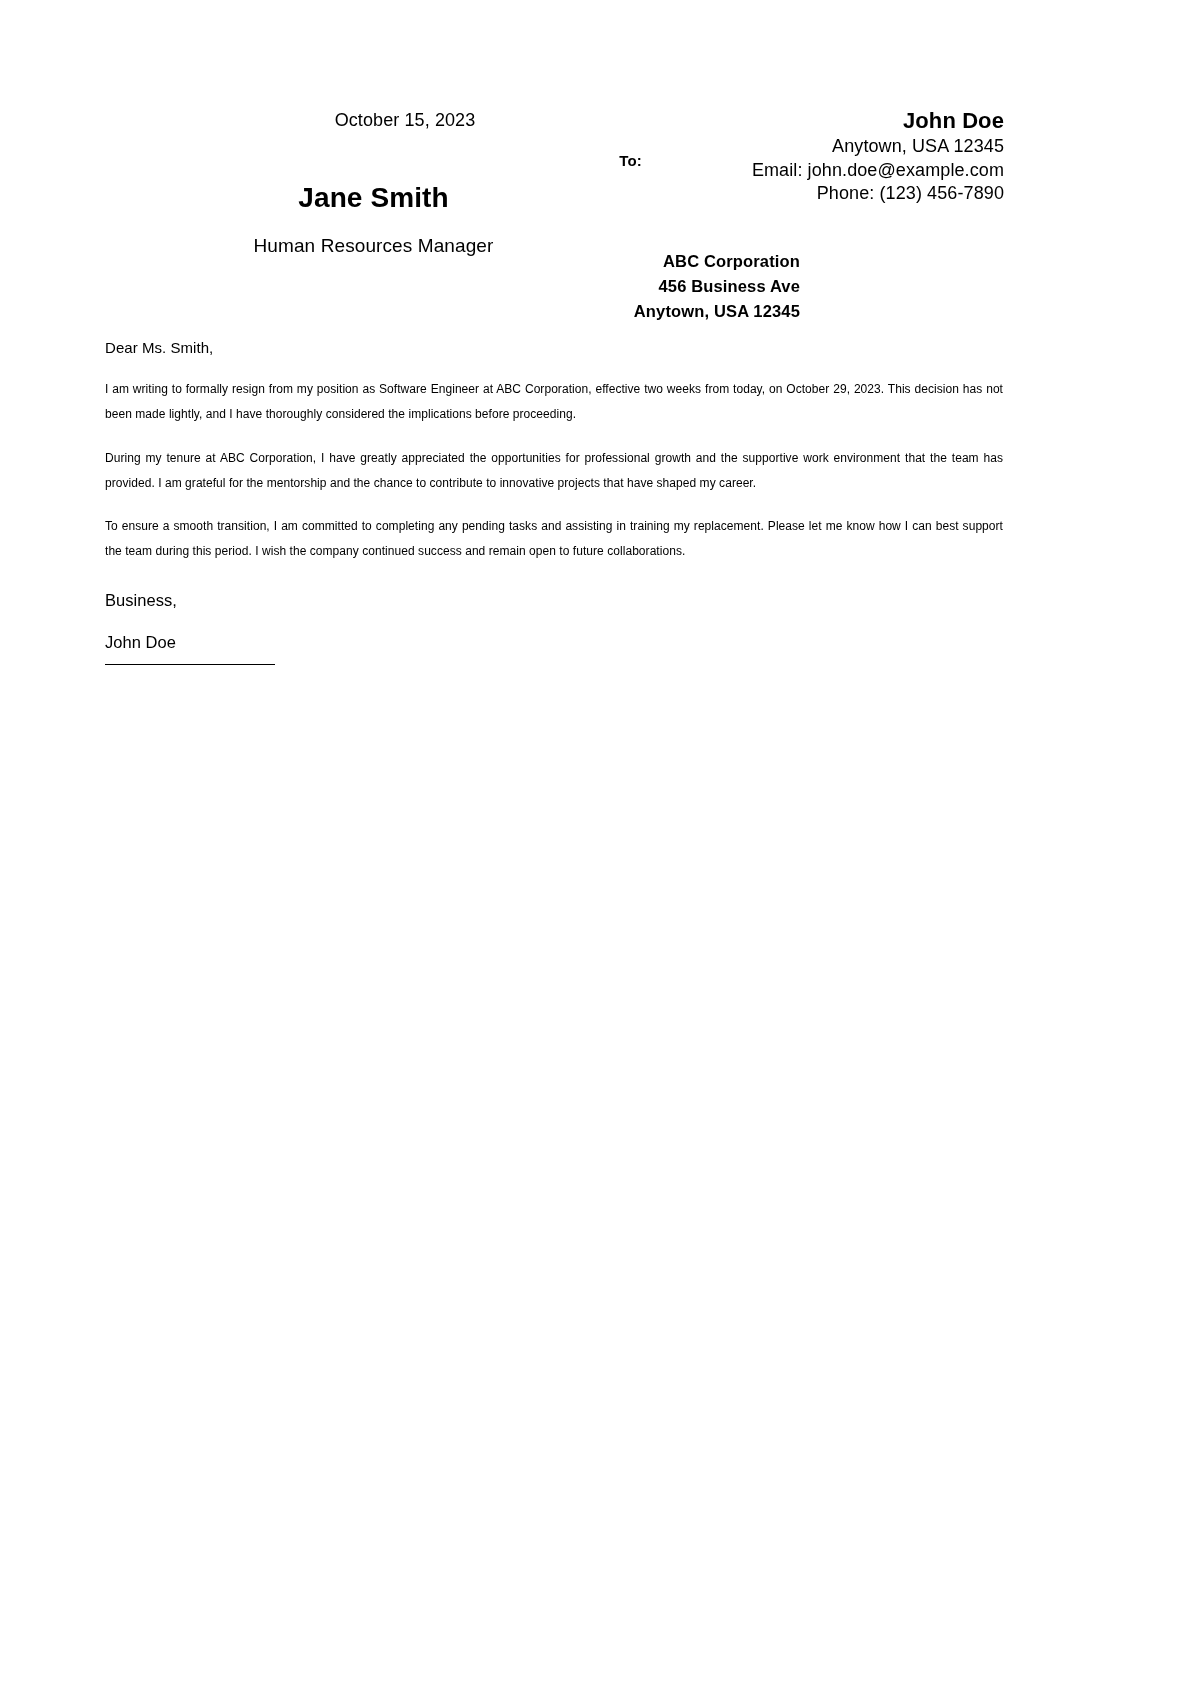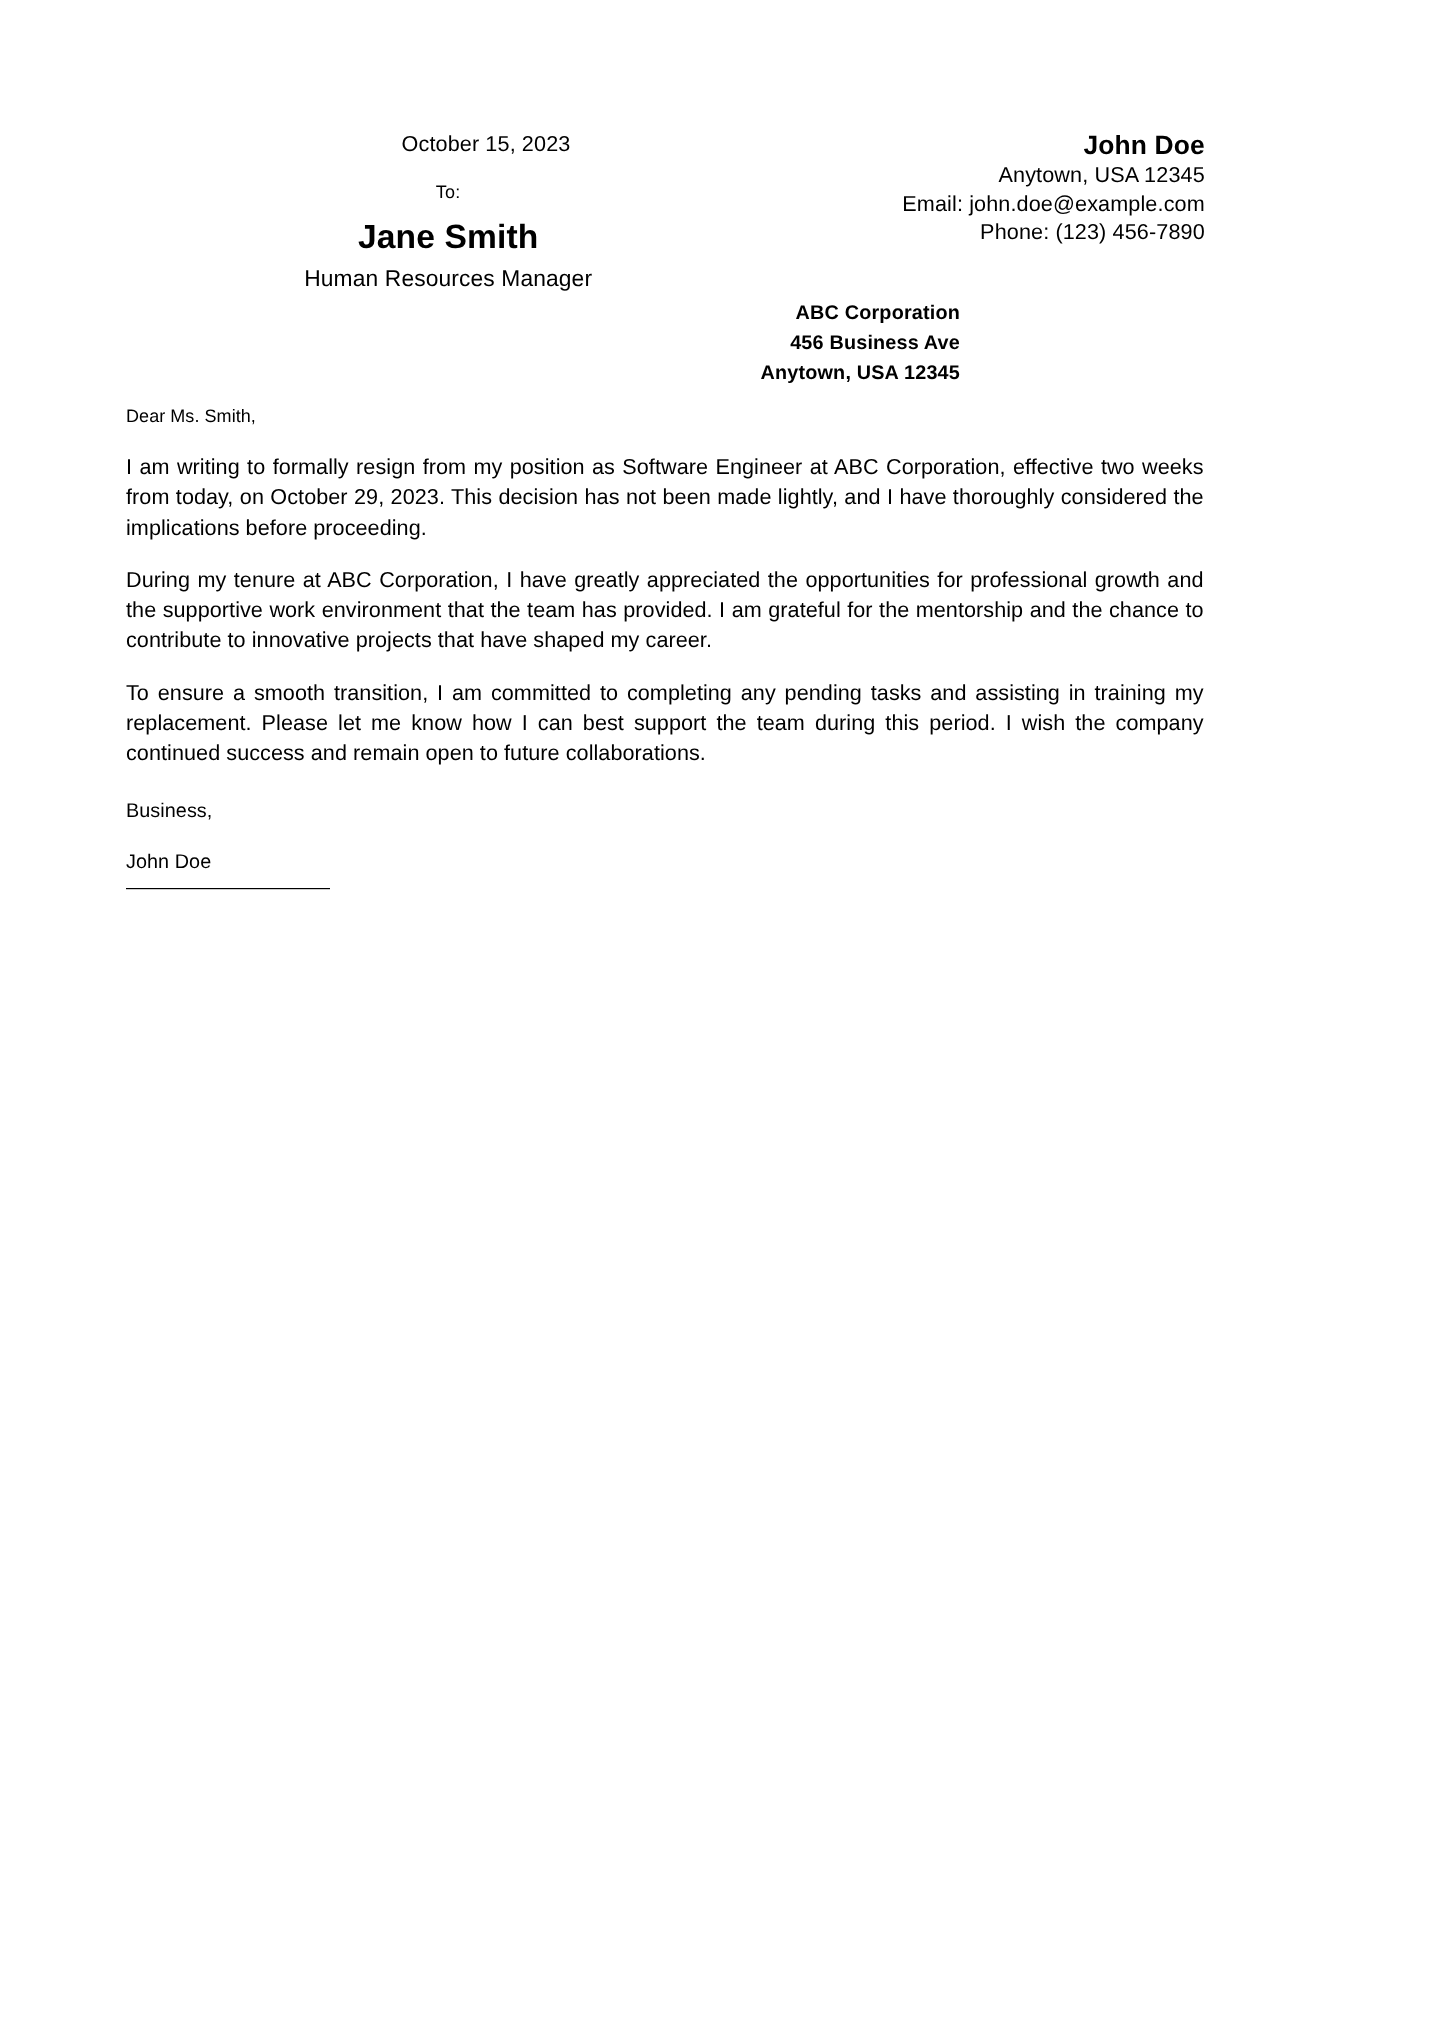--- a/index.html
+++ b/index.html
@@ -64,35 +64,36 @@
   .recipient-block {
     position: absolute;
     left: 105px;
     top: 150px;
     width: 537px;
     text-align: center;
   }
   .to-label {
     font-size: 15px;
     line-height: 21px;
-    font-weight: normal;
+    font-weight: bold;
     letter-spacing: 0.2px;
+    text-align: right;
   }
   .recipient-name {
     font-size: 28px;
     line-height: 42px;
     font-weight: bold;
     letter-spacing: 0.1px;
     margin-top: 6px;
   }
   .recipient-title {
     font-size: 19px;
     line-height: 26px;
     letter-spacing: 0.1px;
-    margin-top: 1px;
+    margin-top: 14px;
   }
 
   .company-block {
     position: absolute;
     left: 305px;
     top: 249px;
     width: 495px;
     text-align: right;
   }
   .company-line {
@@ -109,21 +110,21 @@
     top: 336px;
     width: 898px;
   }
   .salutation {
     font-size: 15px;
     line-height: 23px;
     letter-spacing: 0.05px;
     margin: 0 0 18px 0;
   }
   .body-paragraph {
-    font-size: 18px;
+    font-size: 12px;
     line-height: 25.3px;
     letter-spacing: 0.05px;
     text-align: justify;
     text-justify: inter-word;
     margin: 0 0 18px 0;
   }
   .closing {
     font-size: 16.5px;
     line-height: 23px;
     letter-spacing: 0.05px;

